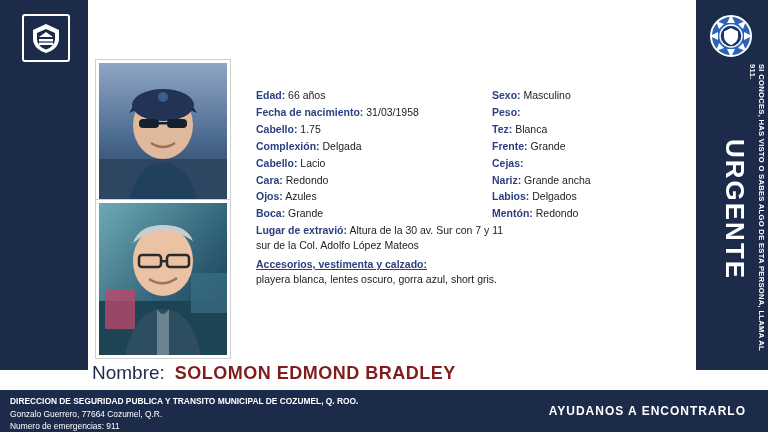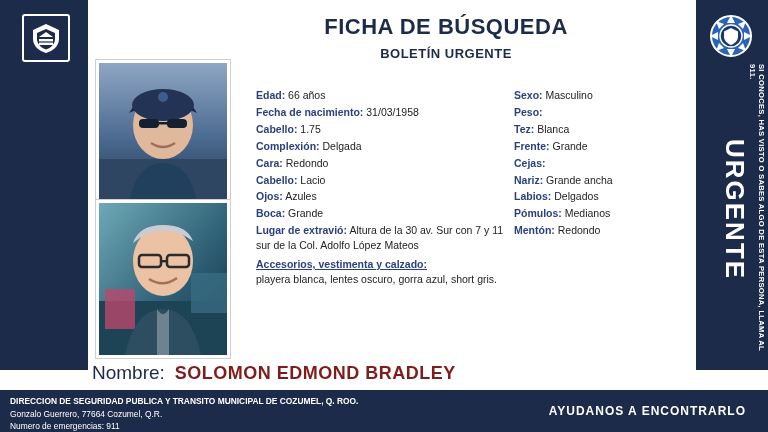--- a/index.html
+++ b/index.html
@@ -93,21 +93,21 @@
     font-size: 10.5px;
     color: #222222;
     line-height: 1.42;
   }
   #col-left {
     left: 256px;
     top: 88px;
     width: 250px;
   }
   #col-right {
-    left: 514px;
+    left: 492px;
     top: 88px;
     width: 160px;
   }
   .field { margin-bottom: 2px; }
   .field .lbl {
     color: #2a3f7e;
     font-weight: bold;
   }
   .field .val { color: #222222; }
   .block-label {
@@ -275,51 +275,47 @@
       <path d="M34 40 q30 -24 60 -2 q-6 -16 -30 -16 q-24 0 -30 18 z" fill="#c9ccd1"></path>
       <rect x="40" y="52" width="22" height="12" rx="3" fill="none" stroke="#2b2b2b" stroke-width="2.5"></rect>
       <rect x="68" y="52" width="22" height="12" rx="3" fill="none" stroke="#2b2b2b" stroke-width="2.5"></rect>
       <rect x="62" y="57" width="6" height="2.4" fill="#2b2b2b"></rect>
       <path d="M50 76 q14 9 28 -1" stroke="#a5705a" stroke-width="2.5" fill="none"></path>
       <path d="M26 152 q10 -46 38 -46 q28 0 38 46 z" fill="#2d4e61"></path>
       <path d="M58 106 q6 10 12 0 l0 46 l-12 0 z" fill="#e7e7e7" opacity="0.35"></path>
     </svg>
   </div>
 
-  <div class="header">
-    <div class="title">FICHA DE BÚSQUEDA</div>
-    <div class="subtitle">BOLETÍN URGENTE</div>
-  </div>
 
   <div class="col" id="col-left">
     <div class="field">
       <span class="lbl">Edad:</span>
       <span class="val">66 años</span>
     </div>
     <div class="field">
       <span class="lbl">Fecha de nacimiento:</span>
       <span class="val">31/03/1958</span>
     </div>
     <div class="field">
       <span class="lbl">Cabello:</span>
       <span class="val">1.75</span>
     </div>
     <div class="field">
       <span class="lbl">Complexión:</span>
       <span class="val">Delgada</span>
     </div>
     <div class="field">
+      <span class="lbl">Cabello:</span>
+      <span class="val">Lacio</span>
+    </div>
+    <div class="field">
       <span class="lbl">Cara:</span>
       <span class="val">Redondo</span>
     </div>
     <div class="field">
-      <span class="lbl">Cabello:</span>
-      <span class="val">Lacio</span>
-    </div>
-    <div class="field">
       <span class="lbl">Ojos:</span>
       <span class="val">Azules</span>
     </div>
     <div class="field">
       <span class="lbl">Boca:</span>
       <span class="val">Grande</span>
     </div>
 
     <div class="field">
       <span class="lbl">Lugar de extravió:</span>
@@ -350,24 +346,20 @@
       <span class="lbl">Cejas:</span>
       <span class="val"></span>
     </div>
     <div class="field">
       <span class="lbl">Nariz:</span>
       <span class="val">Grande ancha</span>
     </div>
     <div class="field">
       <span class="lbl">Labios:</span>
       <span class="val">Delgados</span>
-    </div>
-    <div class="field">
-      <span class="lbl">Pómulos:</span>
-      <span class="val">Medianos</span>
     </div>
     <div class="field">
       <span class="lbl">Mentón:</span>
       <span class="val">Redondo</span>
     </div>
   </div>
 
   <div class="right-band">
     <div class="shield">
       <svg width="46" height="50" viewBox="0 0 46 50">

